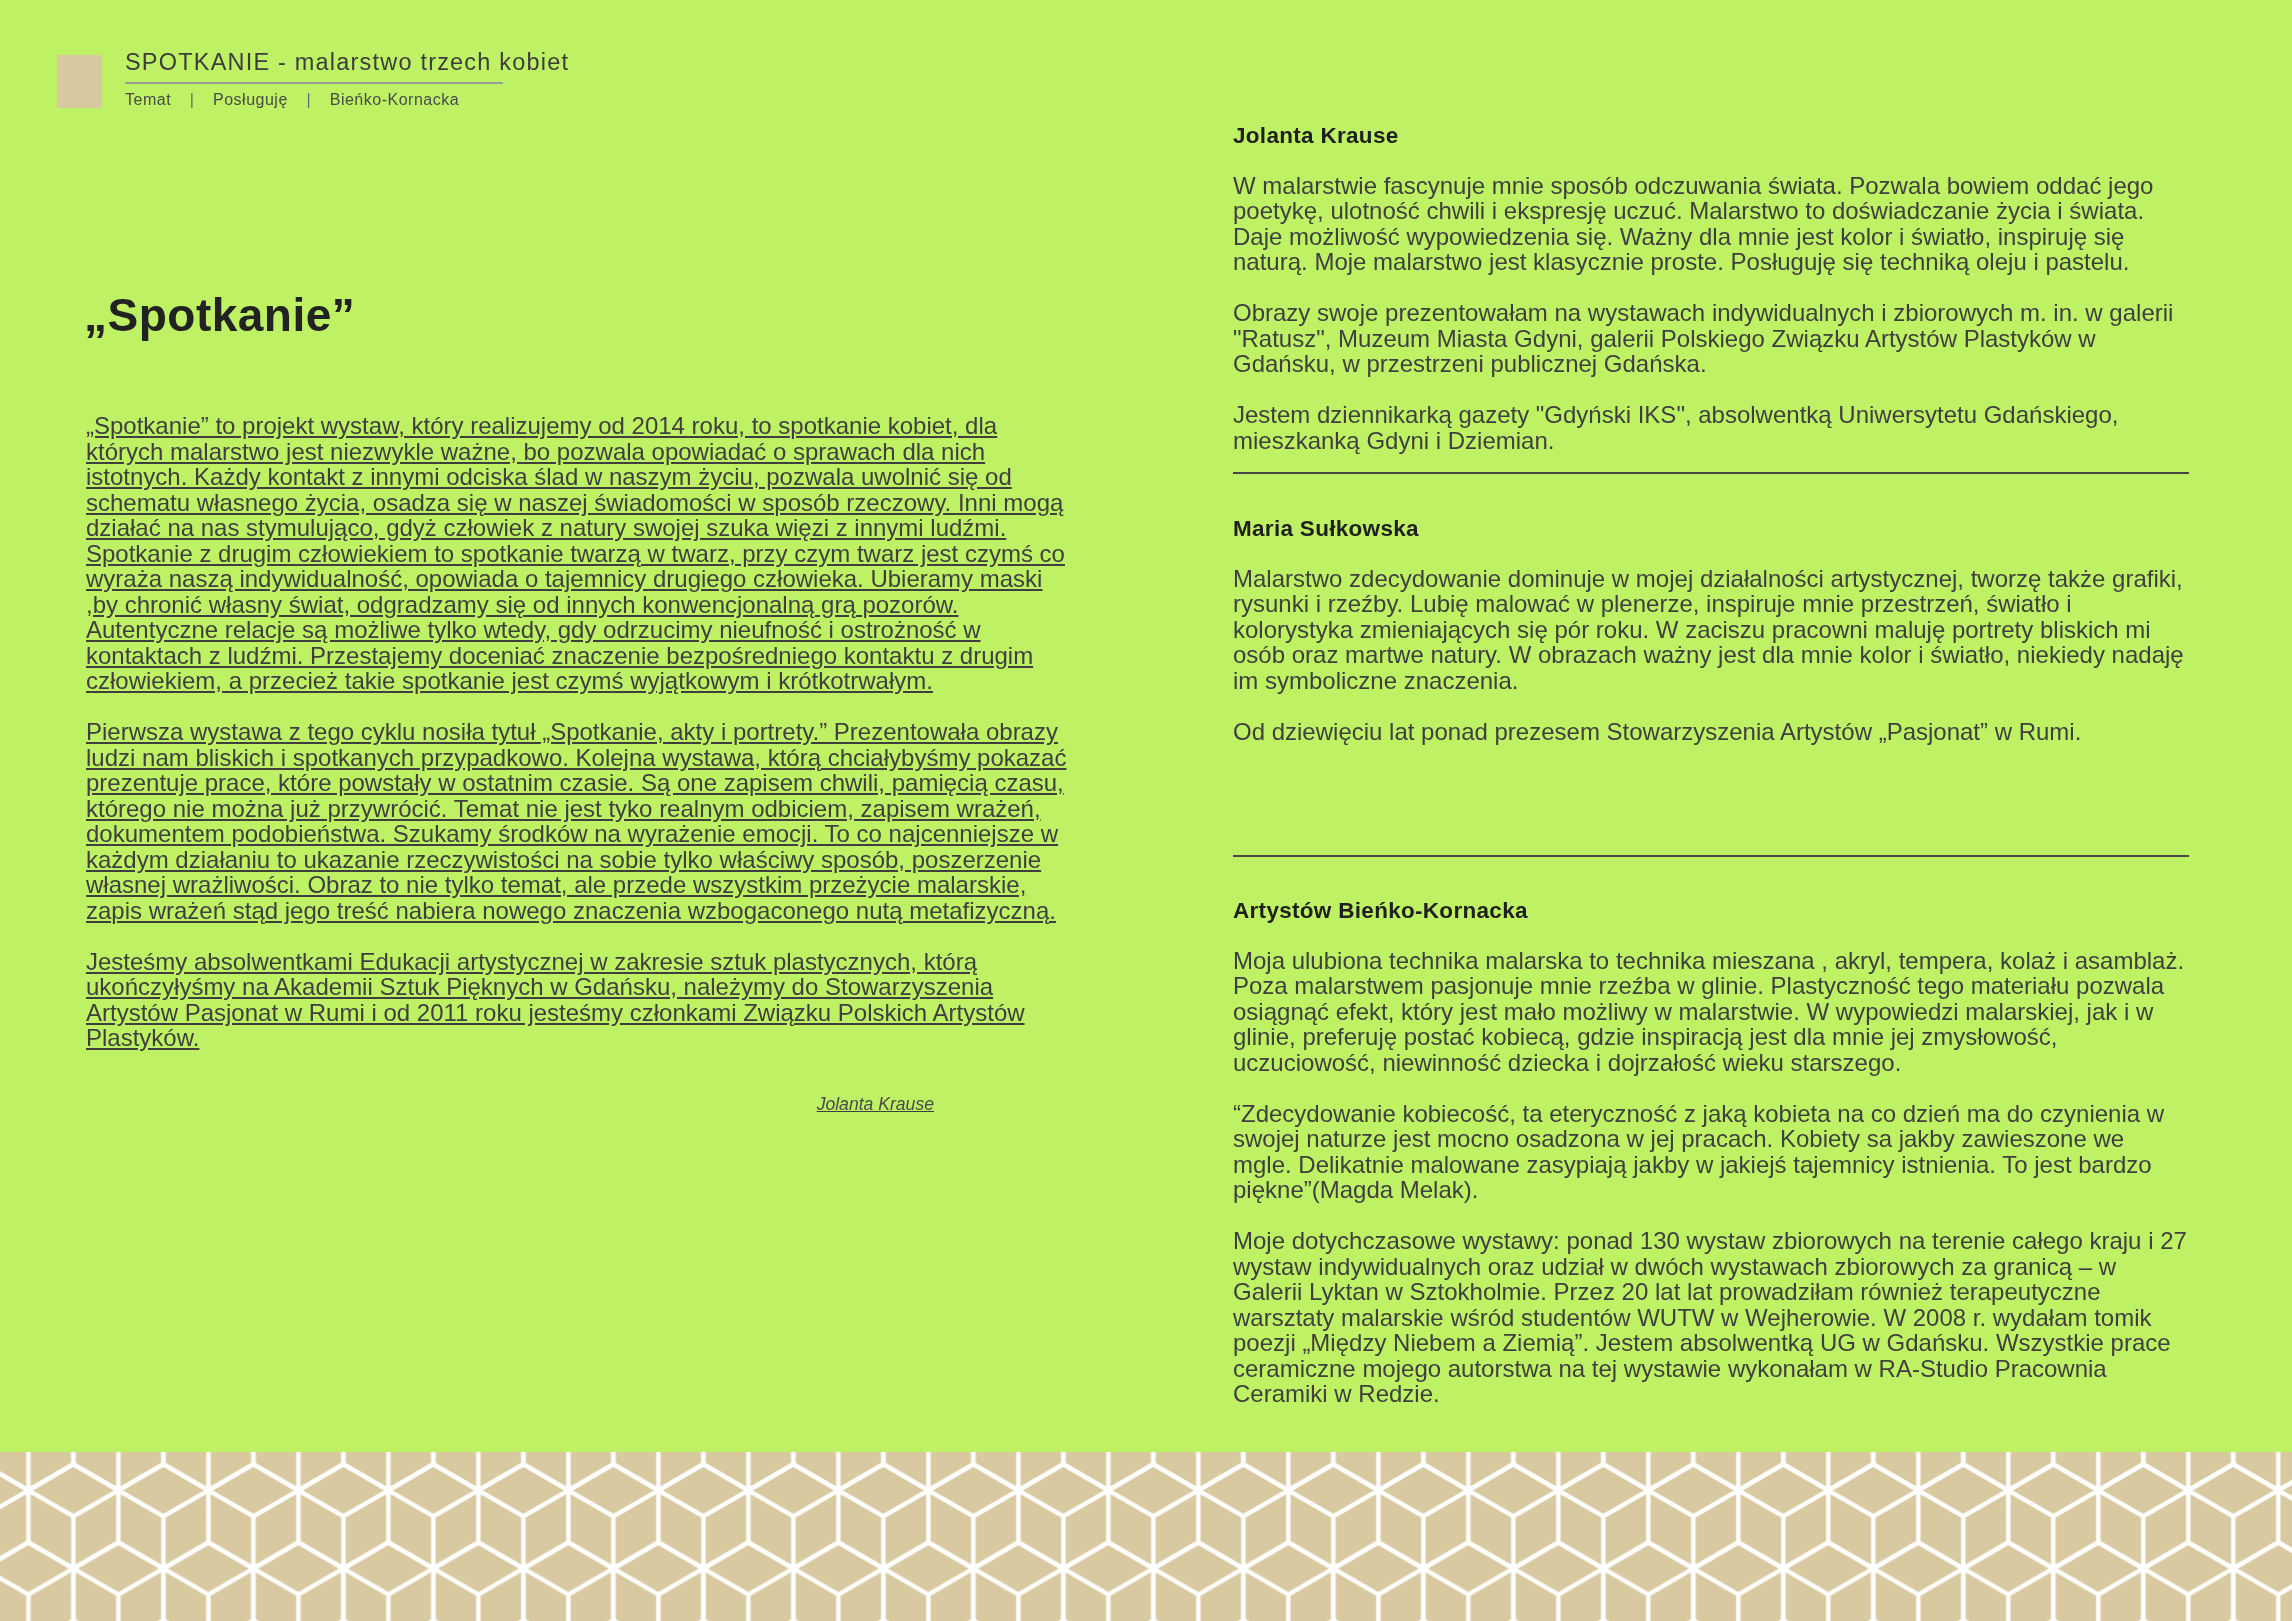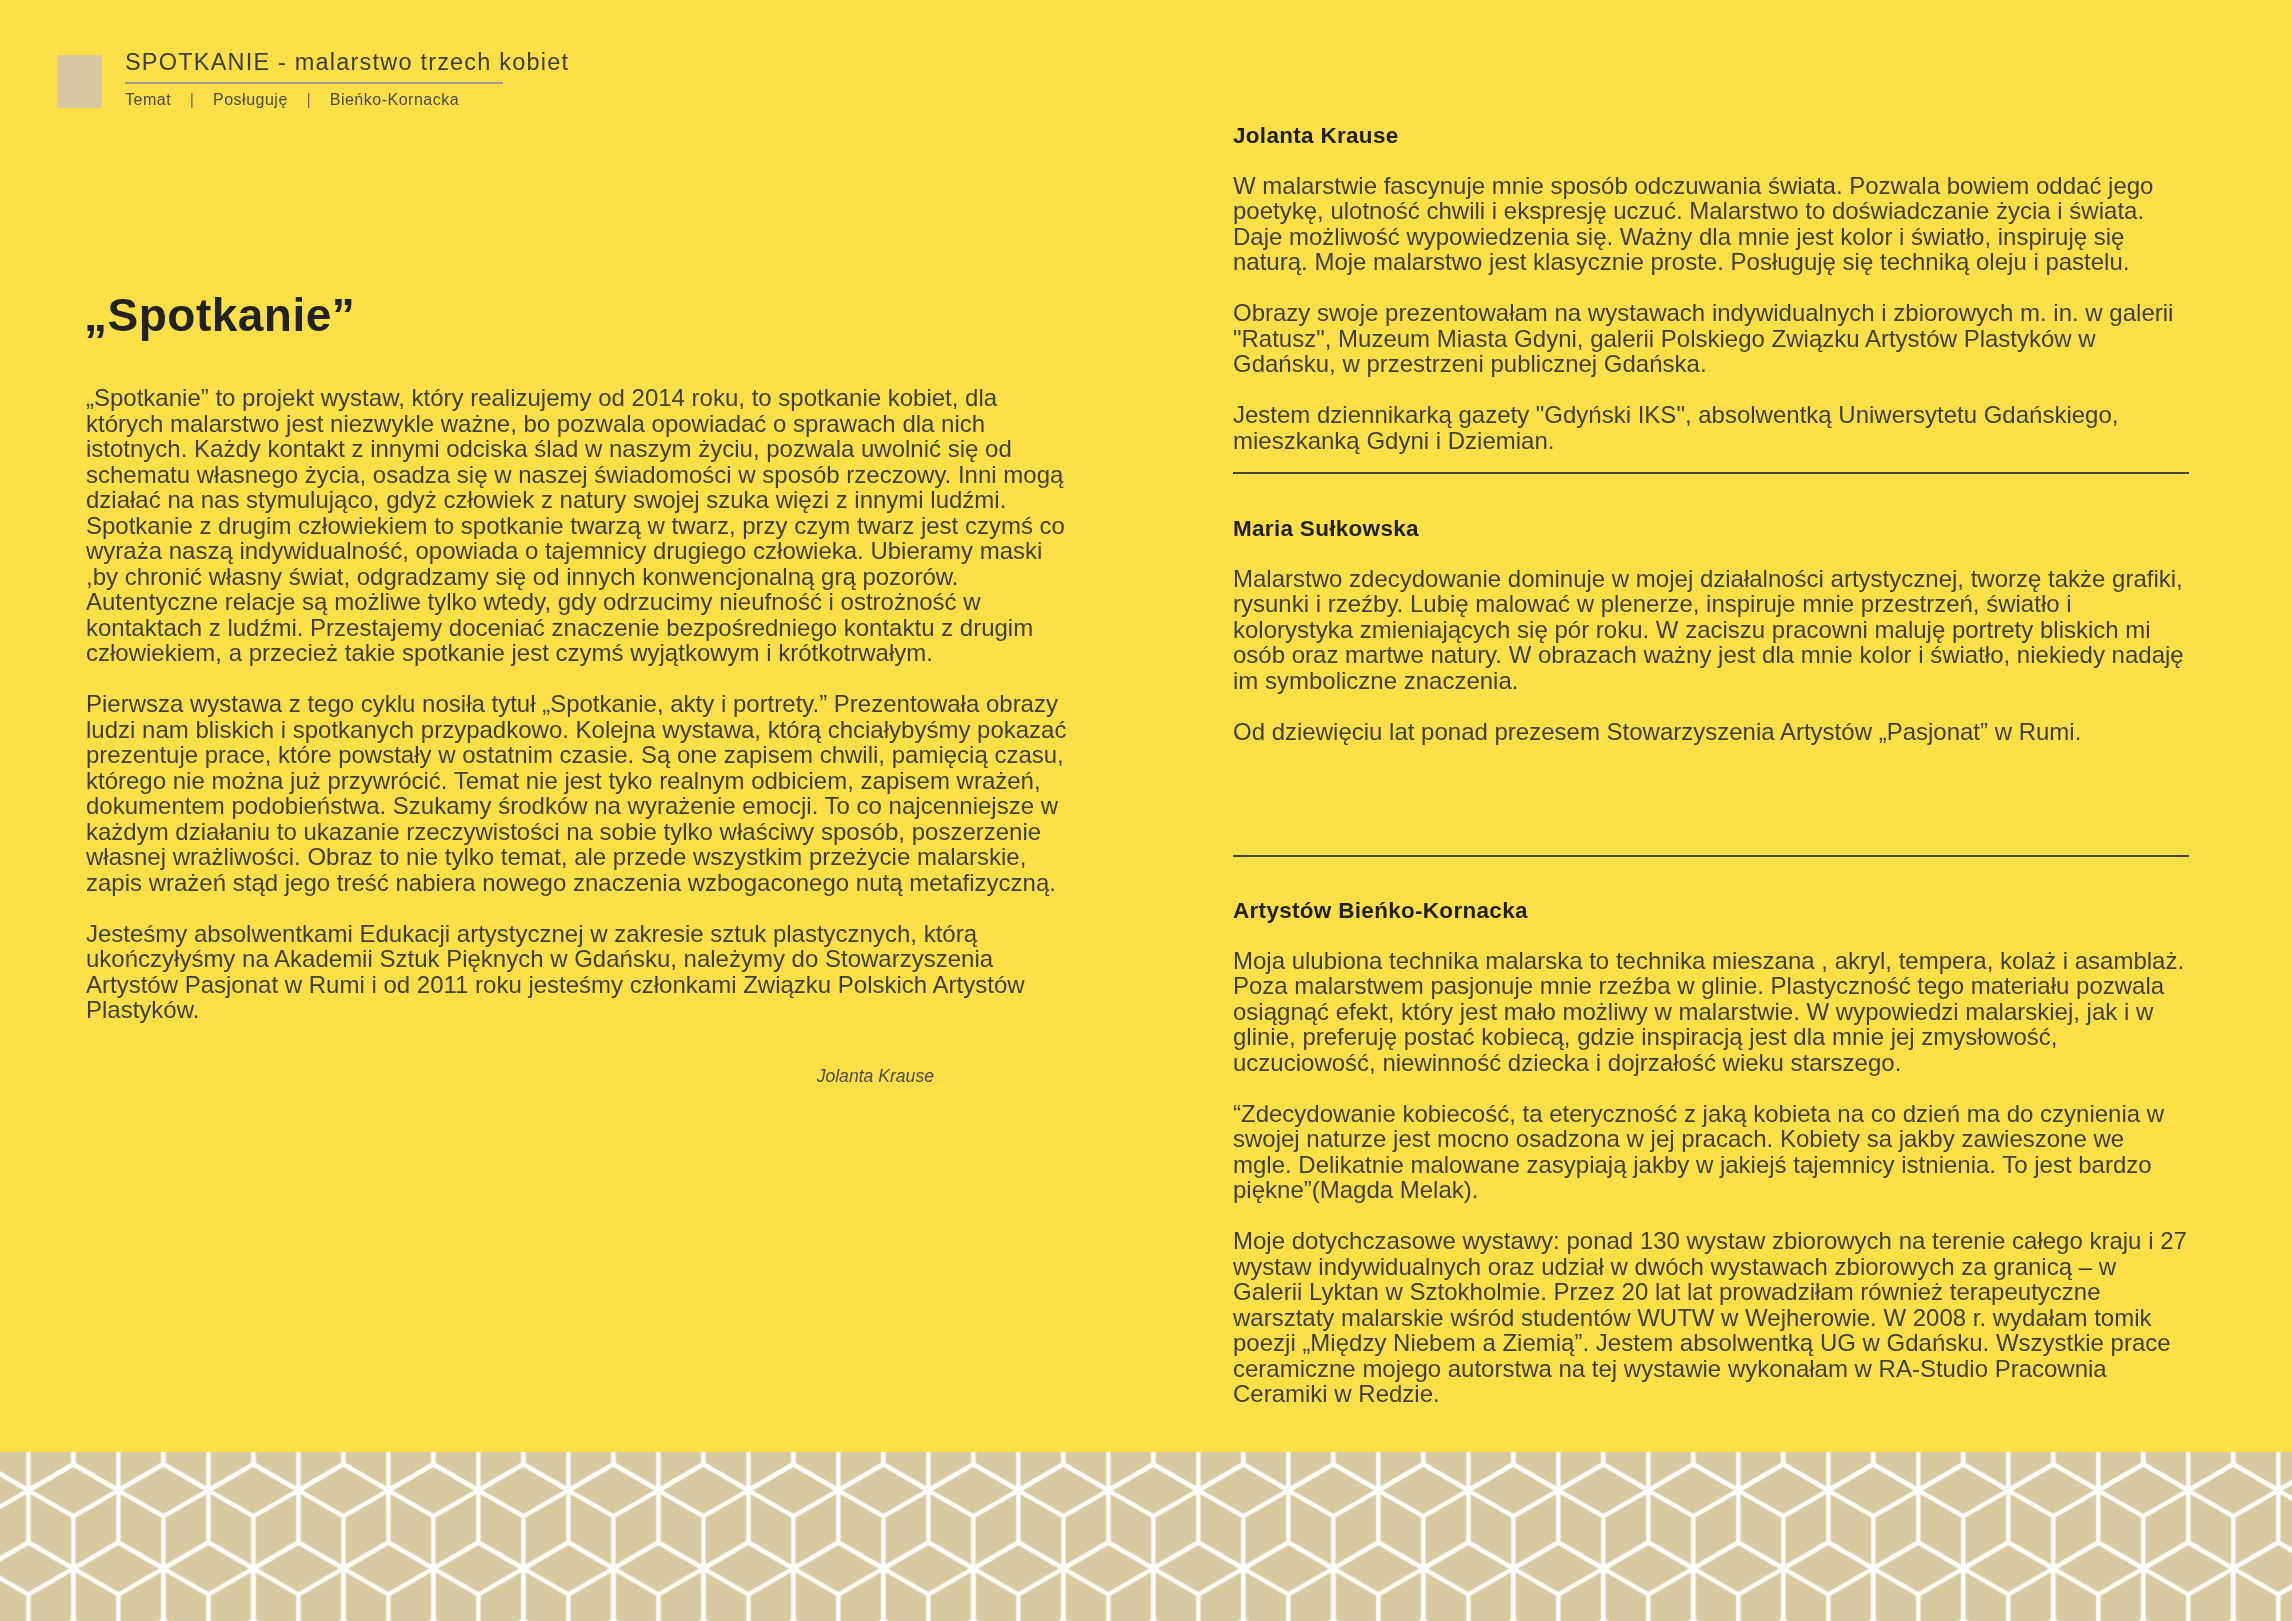--- a/index.html
+++ b/index.html
@@ -1,19 +1,19 @@
 <!DOCTYPE html>
 <html style="--accent: #d8c9a0;"><head>
 <meta charset="utf-8">
 <style>
   html,body{margin:0;padding:0;background:#ffffff;}
   .page{
     position:relative;
     width:2293px;height:1621px;
-    background:#fde047;
+    background:#bef264;
     overflow:hidden;
     font-family:"Liberation Sans","DejaVu Sans",sans-serif;
     color:#3f3f3f;
   }
   
   .logo{
     position:absolute;left:57px;top:55px;width:45px;height:53px;
     background:var(--accent,#d8c9a0);
   }
   .doc-title{
@@ -30,21 +30,21 @@
     font-size:16px;letter-spacing:0.5px;color:#4a4a4a;white-space:nowrap;
   }
   .artists .sep{margin:0 13.7px;color:#6a6a6a;}
   
   .big-heading{
     position:absolute;left:84px;top:288px;margin:0;
     font-size:46px;font-weight:700;letter-spacing:0.5px;color:#222222;
     white-space:nowrap;
   }
   .left-col{
-    position:absolute;left:86px;top:385px;width:987px;
+    position:absolute;left:86px;top:413px;width:987px;text-decoration:underline;
   }
   .body-text p{
     margin:0 0 25.5px 0;
     font-size:24px;line-height:25.5px;color:#3f3f3f;
   }
   .signature{
     margin-top:43px;
     text-align:right;padding-right:139px;
     font-style:italic;font-size:17.6px;color:#4a4a4a;
   }

